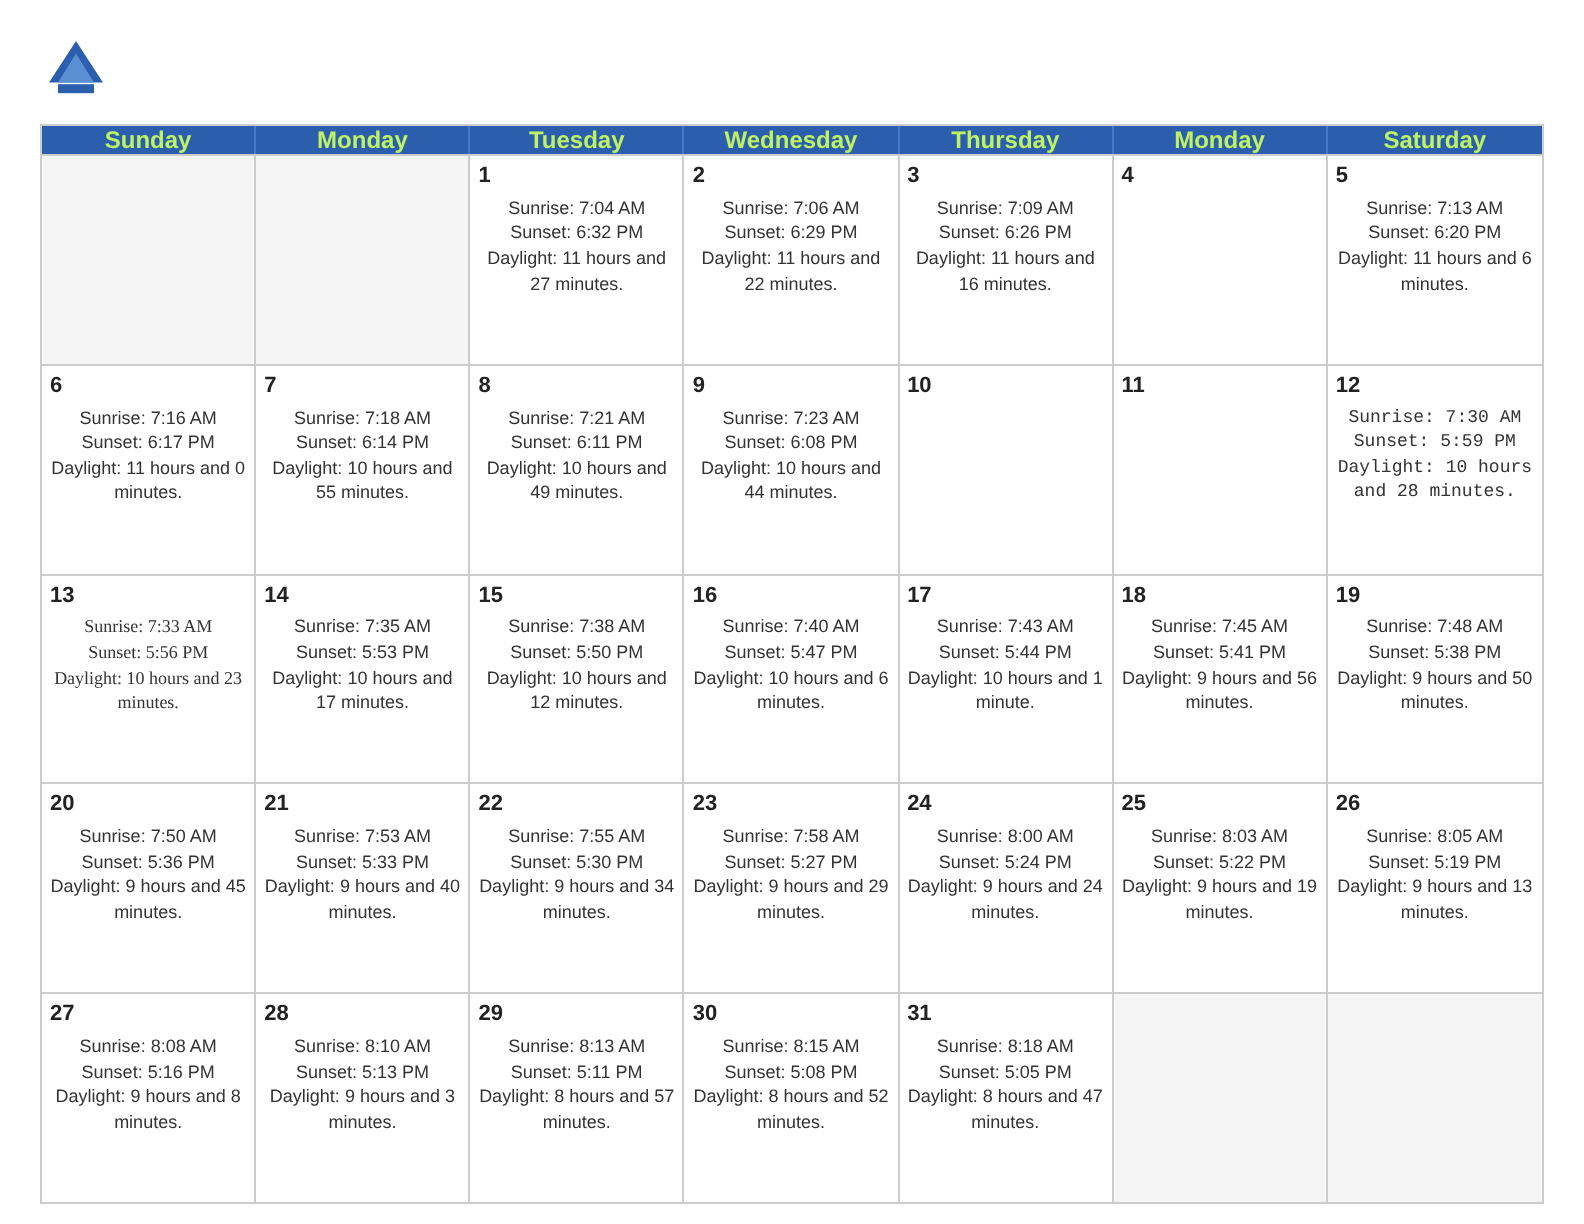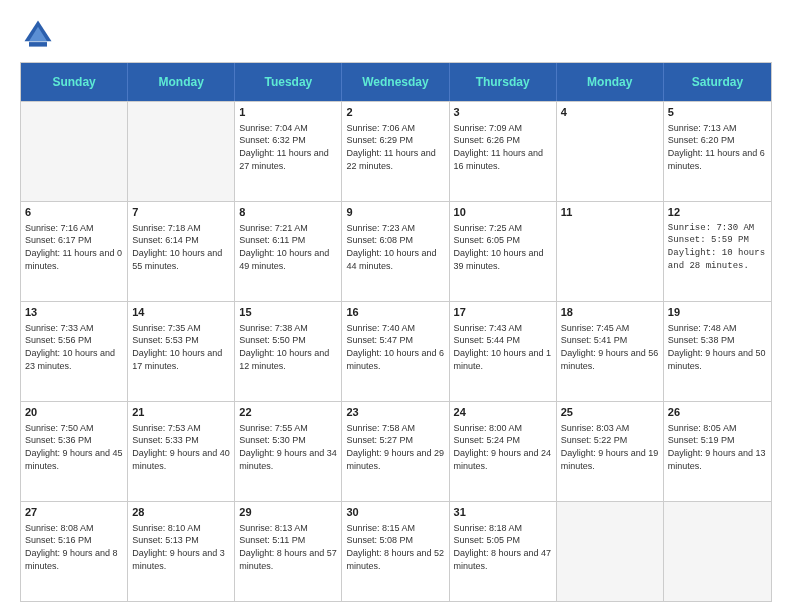--- a/index.html
+++ b/index.html
@@ -64,25 +64,25 @@
       display: flex;
       flex-direction: column;
       border: 1px solid #ccc;
     }
     .cal-header {
       display: grid;
       grid-template-columns: repeat(7, 1fr);
       background: #2b5fad;
     }
     .cal-header-cell {
-      color: #5eead4;
+      color: #bef264;
       font-size: 12px;
       font-weight: bold;
       text-align: center;
-      padding: 12px 2px;
+      padding: 0 2px;
       border-right: 1px solid #4a78c4;
     }
     .cal-header-cell:last-child {
       border-right: none;
     }
     .cal-body {
       flex: 1;
       display: flex;
       flex-direction: column;
     }
@@ -111,20 +111,21 @@
       font-size: 11px;
       font-weight: bold;
       color: #222;
       display: block;
       margin-bottom: 2px;
     }
     .cal-cell .sun-info {
       color: #333;
       font-size: 9px;
       line-height: 1.4;
+      text-align: center;
     }
   </style>
 </head>
 <body>
 
 <div class="page">
   <div class="header">
     <div class="logo">
       <svg class="logo-icon" viewBox="0 0 40 40" xmlns="http://www.w3.org/2000/svg">
         <polygon points="20,5 35,28 5,28" fill="#2b5fad"></polygon>
@@ -204,38 +205,35 @@
 Daylight: 10 hours and 49 minutes.</div>
           </div>
           <div class="cal-cell">
             <span class="day-num">9</span>
             <div class="sun-info" style="white-space: pre-line;">Sunrise: 7:23 AM
 Sunset: 6:08 PM
 Daylight: 10 hours and 44 minutes.</div>
           </div>
           <div class="cal-cell">
             <span class="day-num">10</span>
-            <div class="sun-info" style="white-space: pre-line;">Sunrise: 7:25 AM
-Sunset: 6:05 PM
-Daylight: 10 hours and 39 minutes.</div>
           </div>
           <div class="cal-cell">
             <span class="day-num">11</span>
           </div>
           <div class="cal-cell">
             <span class="day-num">12</span>
             <div class="sun-info" style="white-space: pre-line; font-family: Liberation Mono, monospace;">Sunrise: 7:30 AM
 Sunset: 5:59 PM
 Daylight: 10 hours and 28 minutes.</div>
           </div>
         </div>
         <div class="cal-row">
           <div class="cal-cell">
             <span class="day-num">13</span>
-            <div class="sun-info" style="white-space: pre-line;">Sunrise: 7:33 AM
+            <div class="sun-info" style="white-space: pre-line; font-family: Liberation Serif, serif;">Sunrise: 7:33 AM
 Sunset: 5:56 PM
 Daylight: 10 hours and 23 minutes.</div>
           </div>
           <div class="cal-cell">
             <span class="day-num">14</span>
             <div class="sun-info" style="white-space: pre-line;">Sunrise: 7:35 AM
 Sunset: 5:53 PM
 Daylight: 10 hours and 17 minutes.</div>
           </div>
           <div class="cal-cell">

